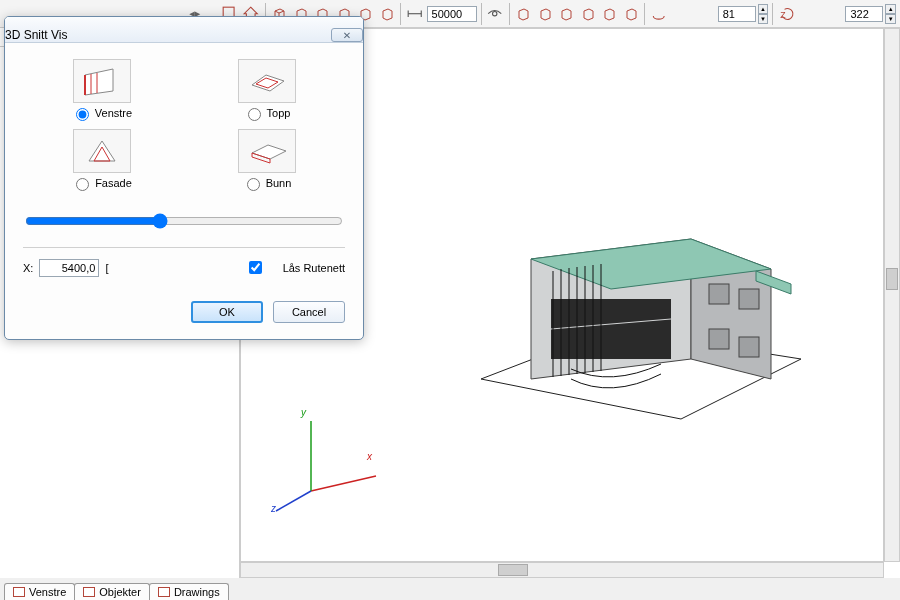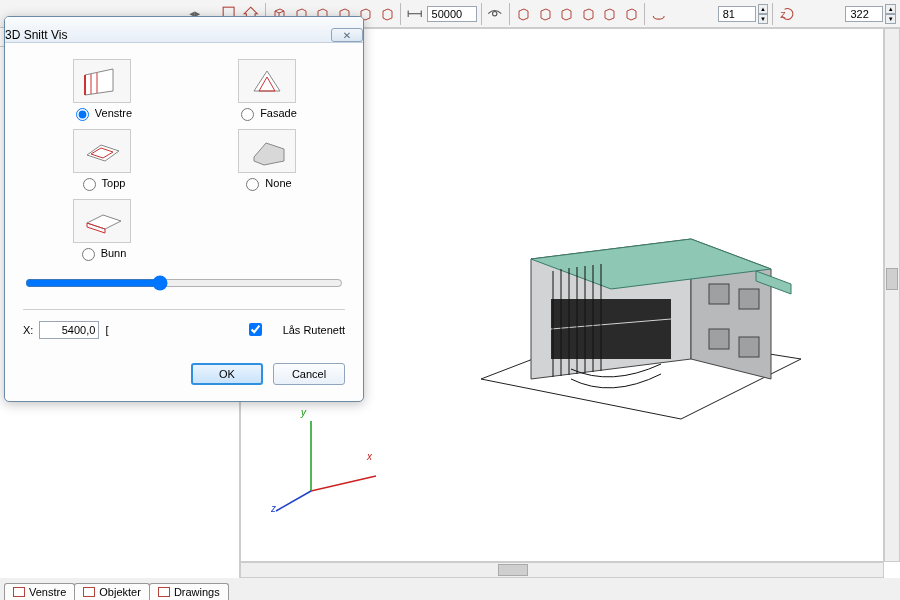--- a/index.html
+++ b/index.html
@@ -347,50 +347,39 @@
             </svg>
         </div>
         <label>
             <input type="radio" name="sv" checked="" style="">
             <span>Venstre</span>
           </label>
       </div>
       <div class="view-cell">
         <div class="thumb">
           <svg width="46" height="32" viewBox="0 0 46 32">
-              <polygon points="10,26 23,6 36,26" fill="#fff" stroke="#888"></polygon>
-              <polygon points="15,26 23,12 31,26" fill="none" stroke="#c33"></polygon>
-            </svg>
-        </div>
-        <label>
-            <input type="radio" name="sv" style="">
-            <span>Fasade</span>
-          </label>
-      </div>
-      <div class="view-cell">
-        <div class="thumb">
-          <svg width="46" height="32" viewBox="0 0 46 32">
               <polygon points="8,20 22,10 40,16 26,26" fill="#fff" stroke="#888"></polygon>
               <polygon points="12,19 22,13 34,17 24,23" fill="none" stroke="#c33"></polygon>
             </svg>
         </div>
         <label>
             <input type="radio" name="sv" style="">
             <span>Topp</span>
           </label>
       </div>
       <div class="view-cell">
         <div class="thumb">
           <svg width="46" height="32" viewBox="0 0 46 32">
-              <polygon points="10,22 22,8 40,14 40,26 20,30 10,26" fill="#d8d8d8" stroke="#888"></polygon>
+              <polygon points="10,26 23,6 36,26" fill="#fff" stroke="#888"></polygon>
+              <polygon points="15,26 23,12 31,26" fill="none" stroke="#c33"></polygon>
             </svg>
         </div>
         <label>
             <input type="radio" name="sv" style="">
-            <span>None</span>
+            <span>Fasade</span>
           </label>
       </div>
 
       <div class="view-cell">
         <div class="thumb">
           <svg width="46" height="32" viewBox="0 0 46 32">
               <polygon points="8,18 24,10 42,16 26,24" fill="#fff" stroke="#888"></polygon>
               <polygon points="8,18 26,24 26,28 8,22" fill="none" stroke="#c33"></polygon>
             </svg>
         </div>

